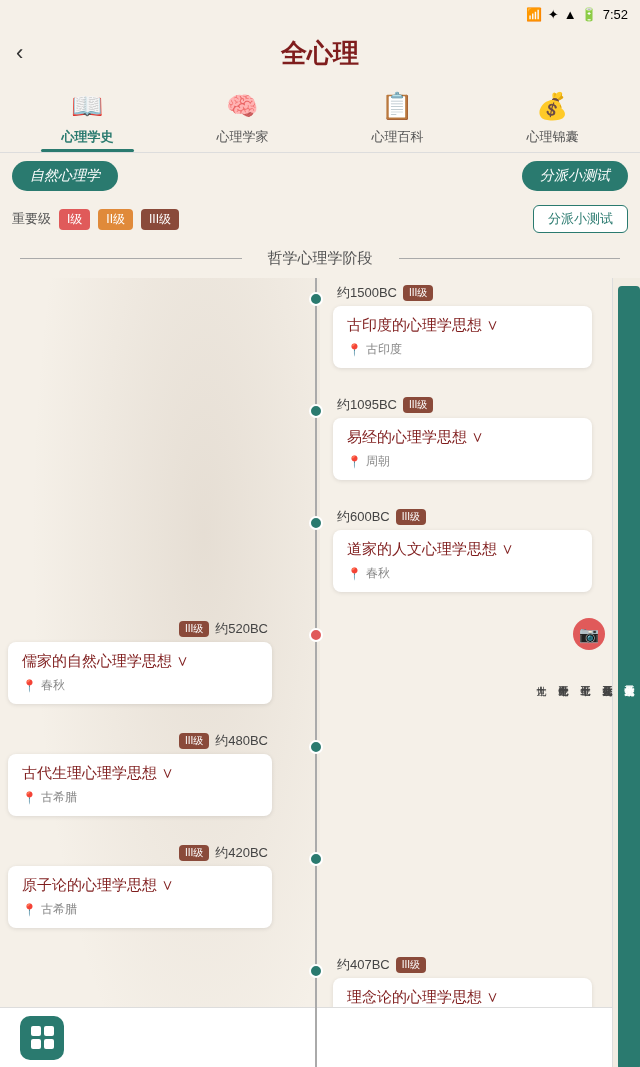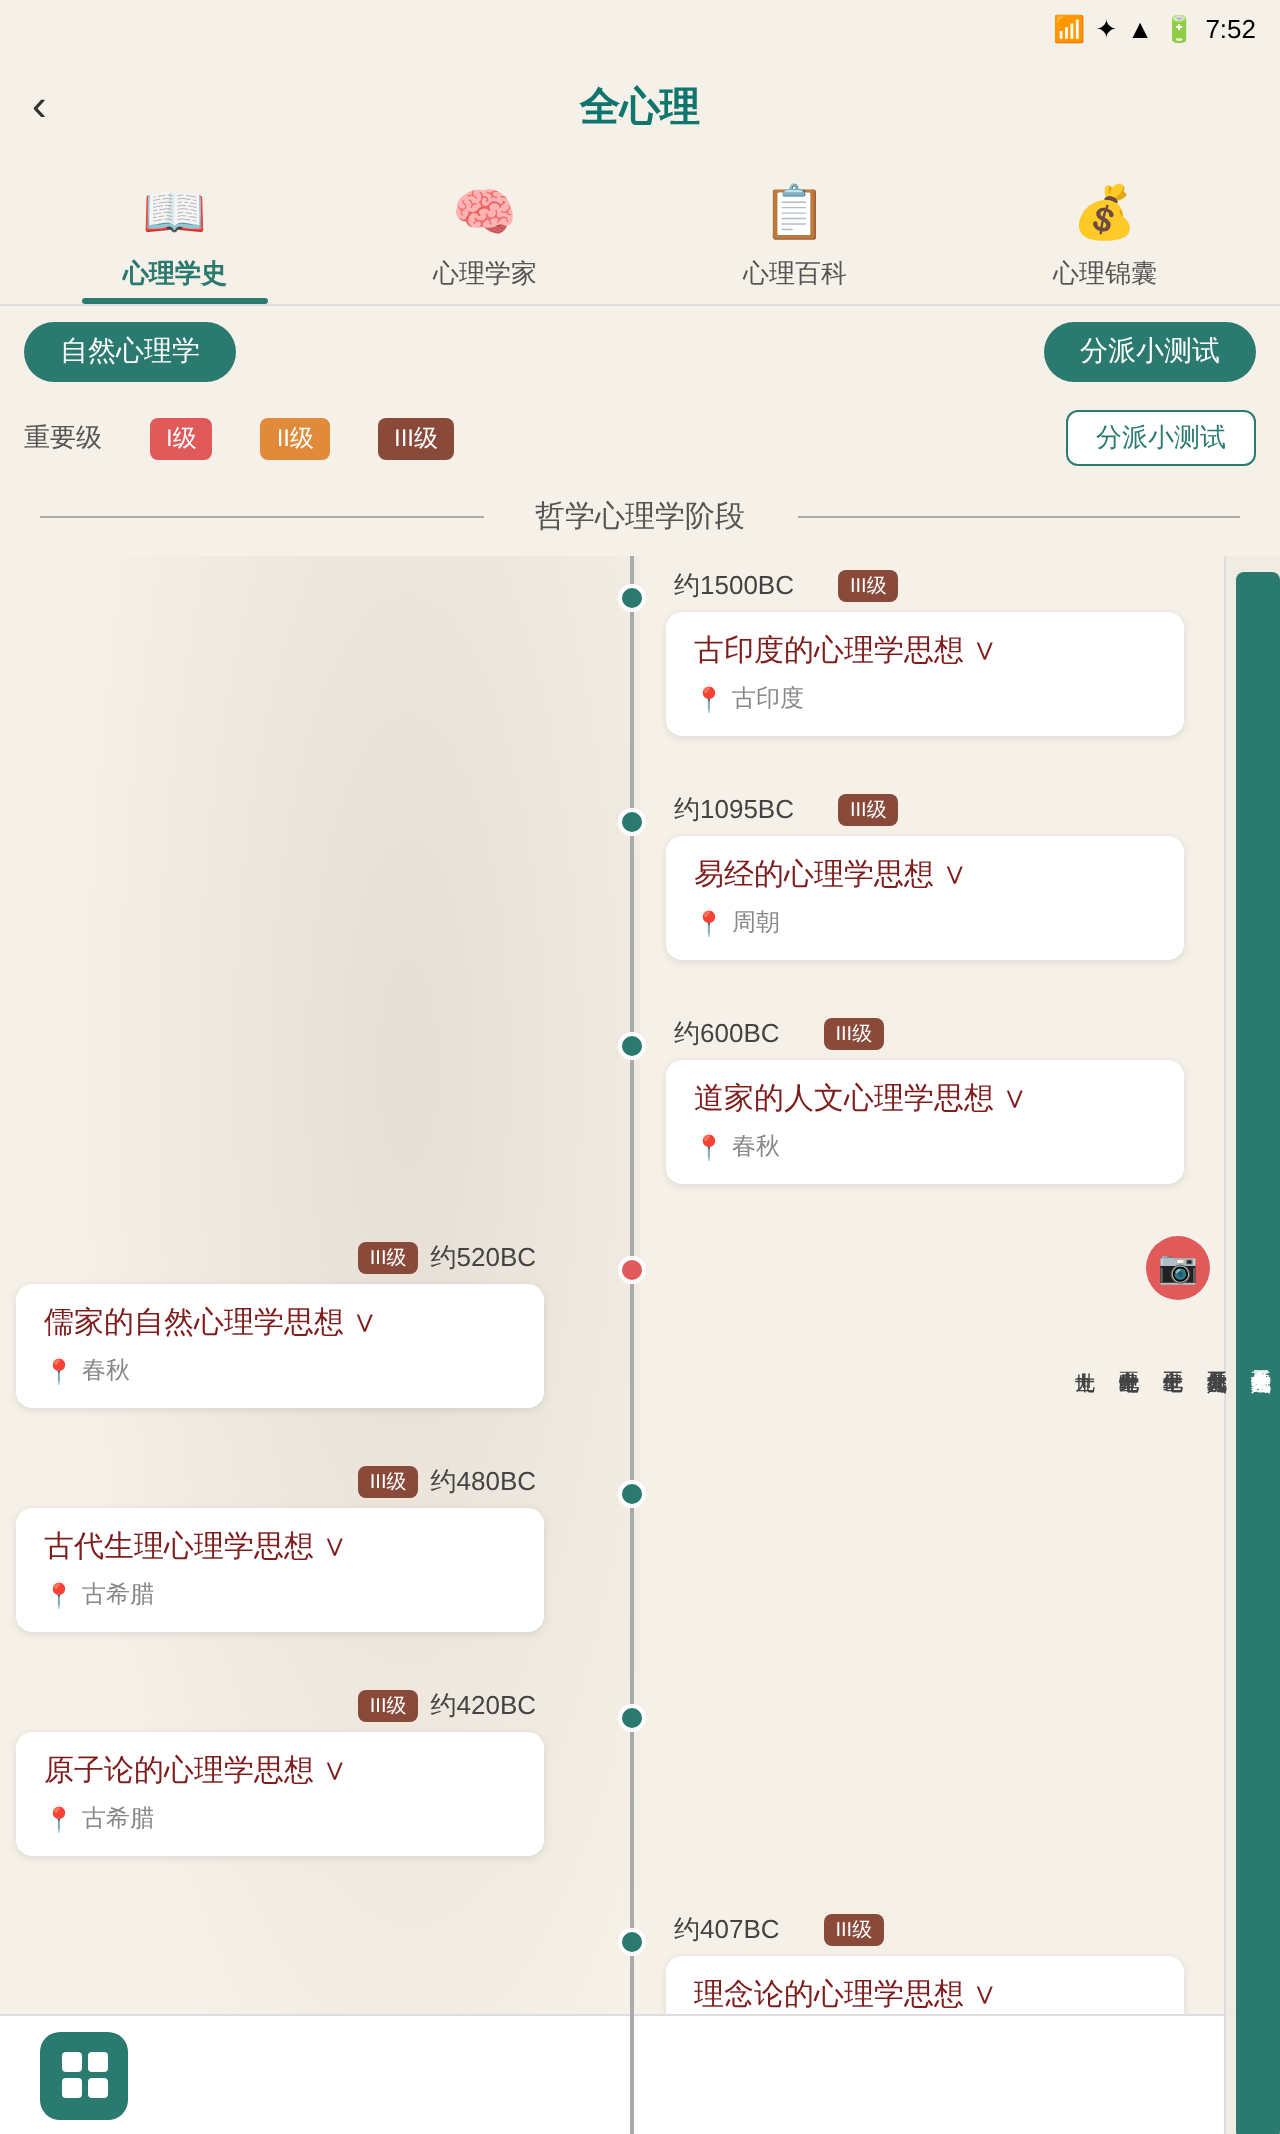--- a/index.html
+++ b/index.html
@@ -36,23 +36,23 @@
       padding: 0 20px;
     }
     .header-back {
       position: absolute;
       left: 16px;
       font-size: 22px;
       color: #333;
       cursor: pointer;
     }
     .header-title {
-      font-size: 20px;
+      font-size: 26px;
       font-weight: 600;
-      color: #0f766e;
+      color: #7f1d1d;
     }
 
     
     .tab-nav {
       display: flex;
       background: #f5f0e8;
       border-bottom: 1px solid #ddd;
       padding: 0 10px;
     }
     .tab-item {
@@ -87,20 +87,21 @@
       height: 3px;
       background: #2a7a6f;
       border-radius: 2px;
     }
 
     
     .category-row {
       display: flex;
       justify-content: space-between;
       padding: 8px 12px;
+      font-style: italic;
     }
     .cat-pill {
       background: #2a7a6f;
       color: white;
       border-radius: 20px;
       padding: 6px 18px;
       font-size: 14px;
       cursor: pointer;
     }
 
@@ -111,21 +112,20 @@
       padding: 6px 12px;
       gap: 8px;
     }
     .filter-label { font-size: 13px; color: #555; text-align: center; }
     .badge {
       border-radius: 4px;
       padding: 2px 8px;
       font-size: 12px;
       color: white;
       font-weight: 500;
-      margin-left: 16px;
     }
     .badge-red { background: #e05a5a; }
     .badge-orange { background: #e08a3a; }
     .badge-dark { background: #8a4a3a; }
     .mini-test-btn {
       margin-left: auto;
       border: 1.5px solid #2a7a6f;
       color: #2a7a6f;
       background: white;
       border-radius: 6px;

